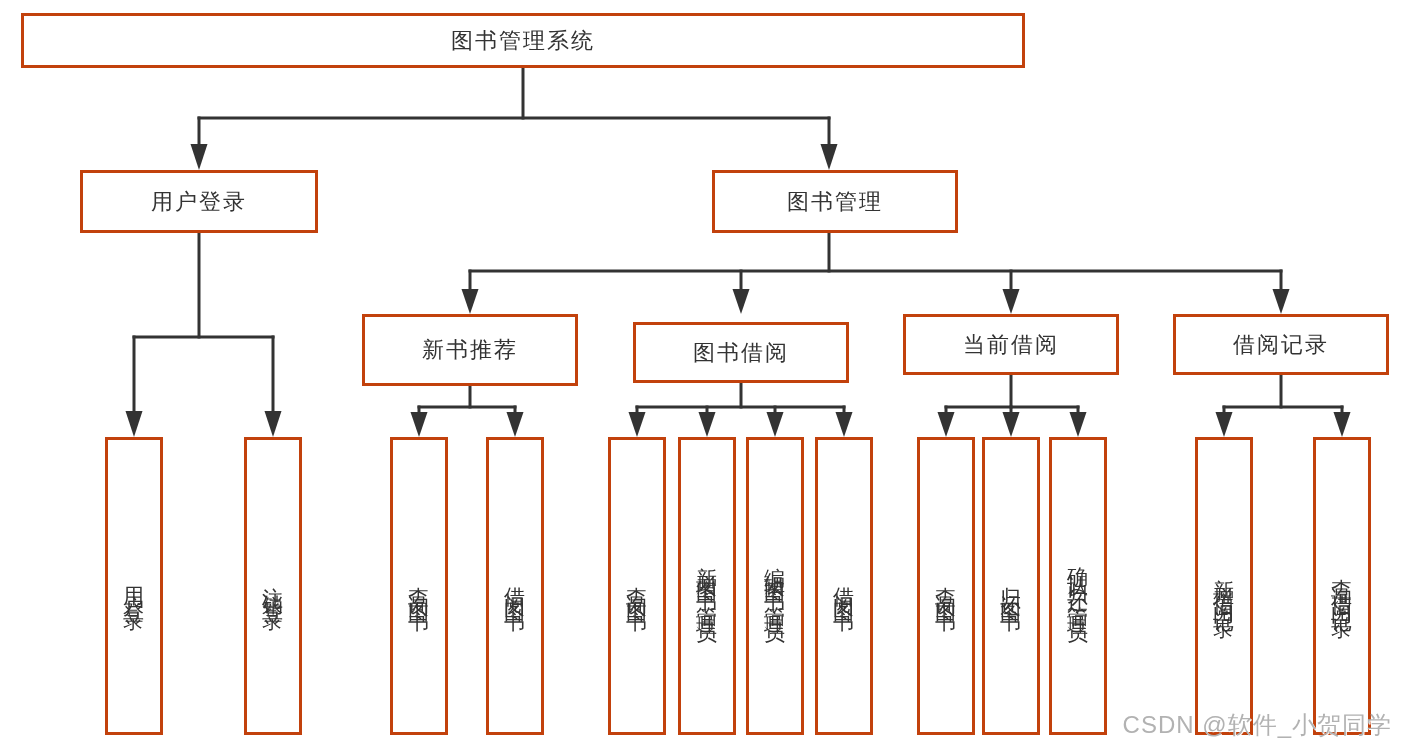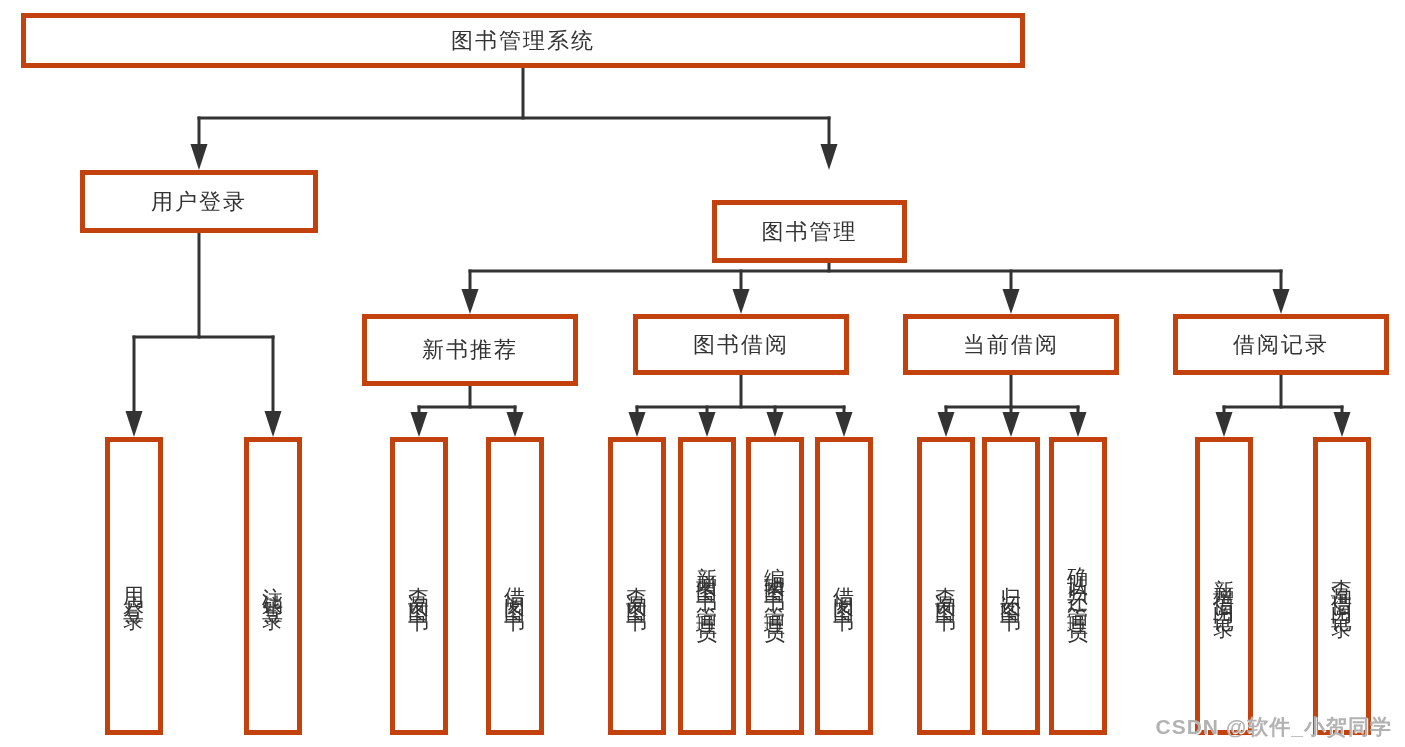--- a/index.html
+++ b/index.html
@@ -7,58 +7,57 @@
     position:relative;
     width:1405px;height:747px;
     background:#ffffff;
     font-family:"Liberation Sans","DejaVu Sans",sans-serif;
     overflow:hidden;
   }
   #wires{position:absolute;left:0;top:0;width:1405px;height:747px;}
   .node{
     position:absolute;
     box-sizing:border-box;
-    border:5px solid #c2410c;
+    border:3px solid #c2410c;
     background:#ffffff;
     display:flex;align-items:center;justify-content:center;
     color:#333333;
   }
   .h-node{font-size:22px;letter-spacing:2px;}
   .leaf{
     font-size:21px;
     color:#333333;
   }
   .leaf .vtext{
     writing-mode:vertical-rl;
     text-orientation:mixed;
     letter-spacing:8px;
     line-height:1;
     white-space:nowrap;
   }
   .root-box{left:21px;top:13px;width:1004px;height:55px;}
   .n-user-login{left:80px;top:170px;width:238px;height:63px;}
-  .n-book-mgmt{left:712px;top:170px;width:195px;height:63px;margin-top:30px;}
+  .n-book-mgmt{left:712px;top:170px;width:246px;height:63px;}
   .n-new-book{left:362px;top:314px;width:216px;height:72px;}
-  .n-book-borrow{left:633px;top:314px;width:216px;height:61px;align-items:center;}
+  .n-book-borrow{left:633px;top:322px;width:216px;height:61px;align-items:center;}
   .n-current-borrow{left:903px;top:314px;width:216px;height:61px;text-align:center;}
   .n-borrow-records{left:1173px;top:314px;width:216px;height:61px;}
   .leaf{top:437px;width:58px;height:298px;}
   .lf-1{left:105px;}  .lf-2{left:244px;}
   .lf-3{left:390px;}  .lf-4{left:486px;}
   .lf-5{left:608px;}  .lf-6{left:678px;}  .lf-7{left:746px;}  .lf-8{left:815px;}
   .lf-9{left:917px;}  .lf-10{left:982px;} .lf-11{left:1049px;}
   .lf-12{left:1195px;} .lf-13{left:1313px;}
   #watermark{
     position:absolute;
     right:13px;bottom:6px;
-    font-size:21px;
+    font-size:24px;
     color:#b2b2b2;
     text-shadow:1px 1px 0 rgba(255,255,255,0.95);
     letter-spacing:1px;
-    font-weight:bold;
   }
 </style>
 </head>
 <body>
 
 <div id="stage">
 
   <svg id="wires" viewBox="0 0 1405 747" xmlns="http://www.w3.org/2000/svg">
     <g stroke="#333333" stroke-width="3" fill="none" stroke-linecap="square">
 

